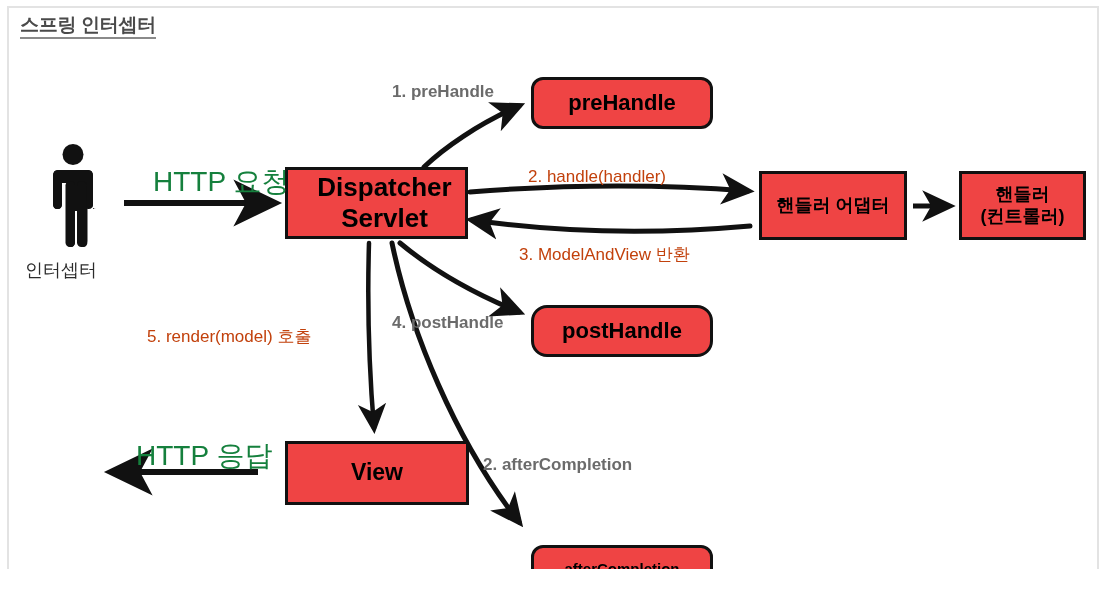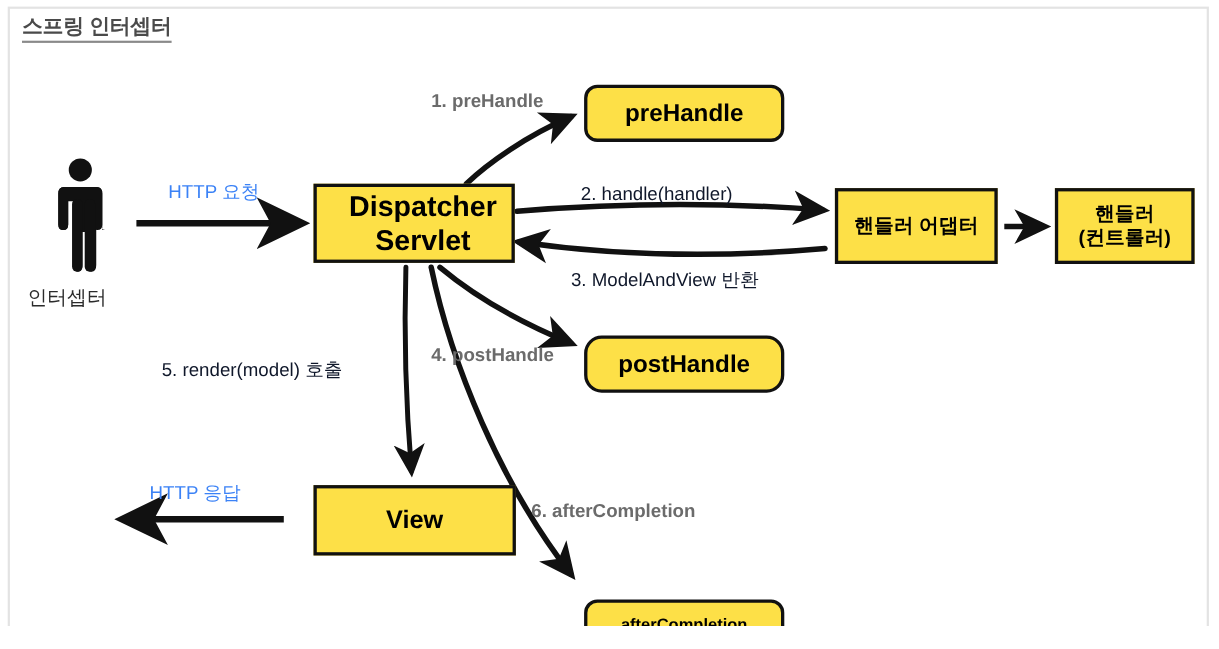--- a/index.html
+++ b/index.html
@@ -50,21 +50,21 @@
     white-space: nowrap;
   }
   
   .node {
     position: absolute;
     box-sizing: border-box;
     display: flex;
     align-items: center;
     justify-content: center;
     text-align: center;
-    background: #fde047;
+    background: #ef4444;
     color: #000000;
     border: 3px solid #111111;
     font-weight: bold;
     line-height: 1.18;
     white-space: pre-line;
     z-index: 3;
   }
   .node.rounded { border-radius: 12px; }
   .node.sharp   { border-radius: 0px; }
 
@@ -82,27 +82,27 @@
     white-space: nowrap;
     z-index: 4;
   }
   .label.step {
     font-weight: bold;
     color: #6b6b6b;
     font-size: 17px;
   }
   .label.plain {
     font-weight: normal;
-    color: #0f172a;
+    color: #c2410c;
     font-size: 17px;
   }
   .label.big {
     font-weight: normal;
-    color: #3b82f6;
-    font-size: 17px;
+    color: #15803d;
+    font-size: 28px;
   }
   .label.caption {
     font-weight: normal;
     color: #2b2b2b;
     font-size: 18px;
   }
 
   #lbl-1 { left: 392px; top: 82px; }
   #lbl-2 { left: 528px; top: 167px; }
   #lbl-3 { left: 519px; top: 243px; }
@@ -213,19 +213,19 @@
   <div class="label step" id="lbl-1">1. preHandle</div>
 
   <div class="label plain" id="lbl-2">2. handle(handler)</div>
 
   <div class="label plain" id="lbl-3">3. ModelAndView 반환</div>
 
   <div class="label step" id="lbl-4">4. postHandle</div>
 
   <div class="label plain" id="lbl-5">5. render(model) 호출</div>
 
-  <div class="label step" id="lbl-6">6. afterCompletion</div>
+  <div class="label step" id="lbl-6">2. afterCompletion</div>
 
   <div class="label big" id="lbl-http-req">HTTP 요청</div>
 
   <div class="label big" id="lbl-http-res">HTTP 응답</div>
 
 </div>
 
 </body></html>

